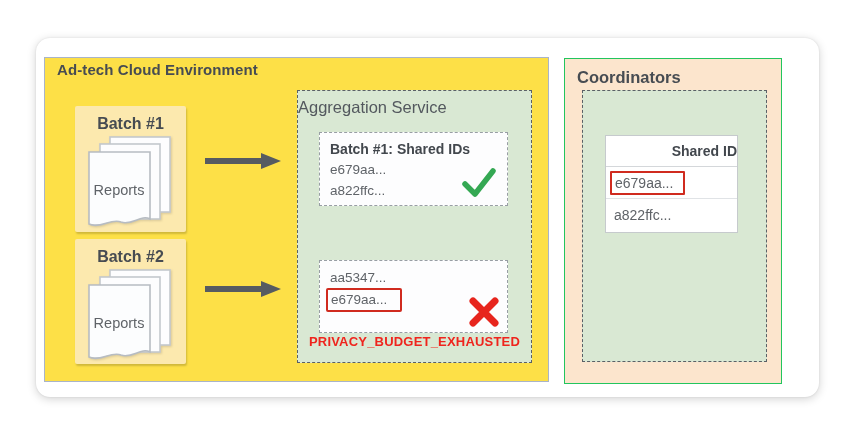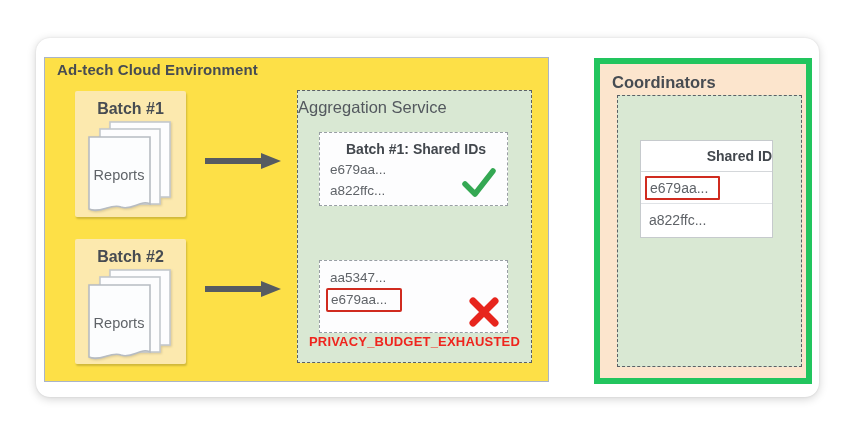--- a/index.html
+++ b/index.html
@@ -20,21 +20,21 @@
   }
   .env-title {
     position:absolute; left:12px; top:3px;
     font-size:15px; font-weight:700; color:#474c52; letter-spacing:0.1px;
   }
   .batch {
     position:absolute; left:30px; width:111px; height:126px;
     background:#fce9ae; border-radius:2px;
     box-shadow:1px 2px 2px rgba(0,0,0,0.18);
   }
-  .batch-1 { top:33px; }
+  .batch-1 { top:48px; }
   .batch-2 { top:181px; height:125px; }
   .batch-title {
     position:absolute; left:0; top:9px; width:100%; text-align:center;
     font-size:16px; font-weight:700; color:#474c52;
   }
   .paper-svg { position:absolute; left:10px; top:30px;
     filter:drop-shadow(1px 1.5px 1px rgba(0,0,0,0.14)); }
   .reports-label {
     position:absolute; left:0px; top:76px; width:88px; text-align:center;
     font-size:14.5px; color:#5f6368;
@@ -52,38 +52,38 @@
     position:absolute; top:7px; width:100%; text-align:left;
     font-size:16.5px; font-weight:400; color:#53585e;
   }
   .result-box {
     position:absolute; left:21px; width:189px;
     background:#fdfdfe; border:1.5px dashed #989ea4;
     padding:6px 10px 0 10px;
   }
   .result-1 { top:41px; height:74px; }
   .result-2 { top:169px; height:73px; }
-  .rb-title { font-size:14px; font-weight:700; color:#42474d; line-height:20px; white-space:nowrap;margin-left:16px; }
+  .rb-title { font-size:14px; font-weight:700; color:#42474d; line-height:20px; white-space:nowrap; }
   .rb-id { font-size:13.5px; color:#5f6368; line-height:21px; }
   .status-icon { position:absolute; }
   .status-check { right:10px; bottom:7px; }
   .status-cross { right:7px; bottom:5px; }
   .red-outline {
     display:inline-block; border:2.5px solid #d02b1f; border-radius:2px;
     padding:0 13px 1px 3px; margin:0 0 -3px -4px; line-height:19px;
   }
   .err-label {
     position:absolute; top:243px; width:100%; text-align:center;
     font-size:13px; font-weight:700; color:#ef241d; letter-spacing:0.2px;
   }
 
   
   .coord-box {
-    position:absolute; left:558px; top:20px; width:218px; height:326px;
-    background:#fce5cd; border:6px solid #22c55e;
+    position:absolute; left:528px; top:20px; width:218px; height:326px;
+    background:#fce5cd; border:1px solid #22c55e;
   }
   .coord-title {
     position:absolute; left:12px; top:9px;
     font-size:16.5px; font-weight:700; color:#474c52;
   }
   .pb-box {
     position:absolute; left:17px; top:31px; width:185px; height:272px;
     background:#d9e8d3; border:1.6px dashed #5a6066;
   }
   .pb-title {

